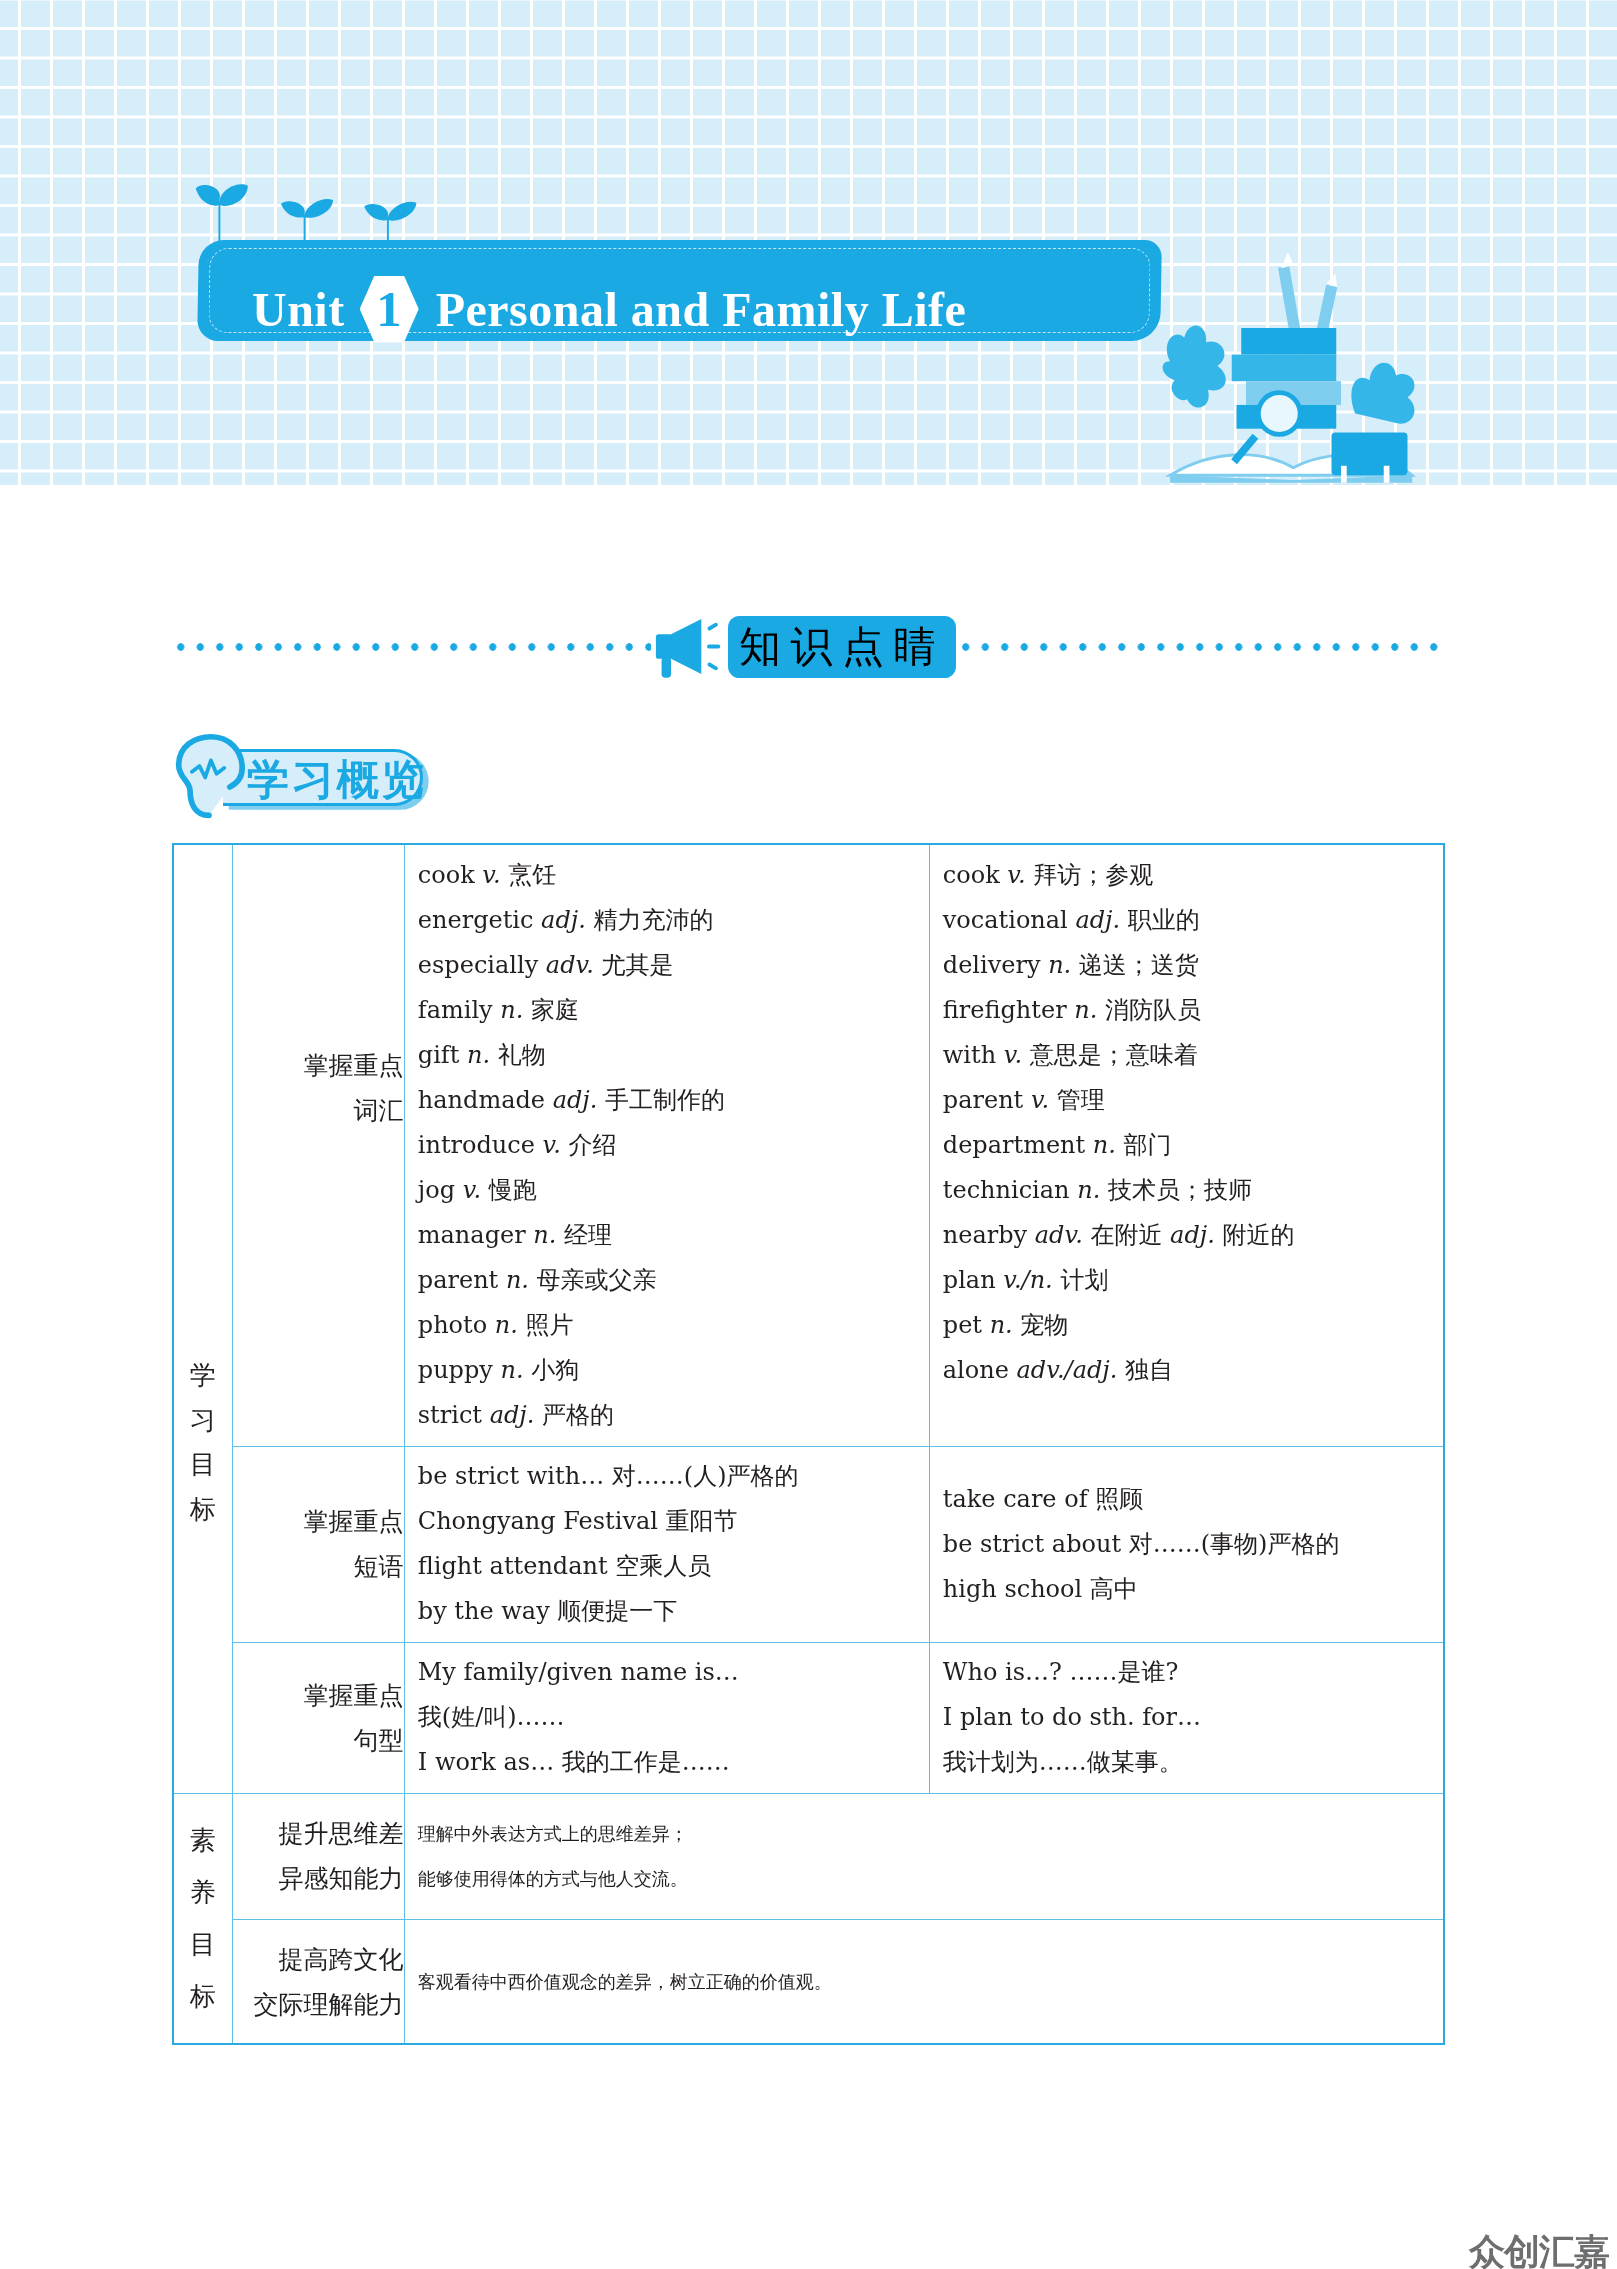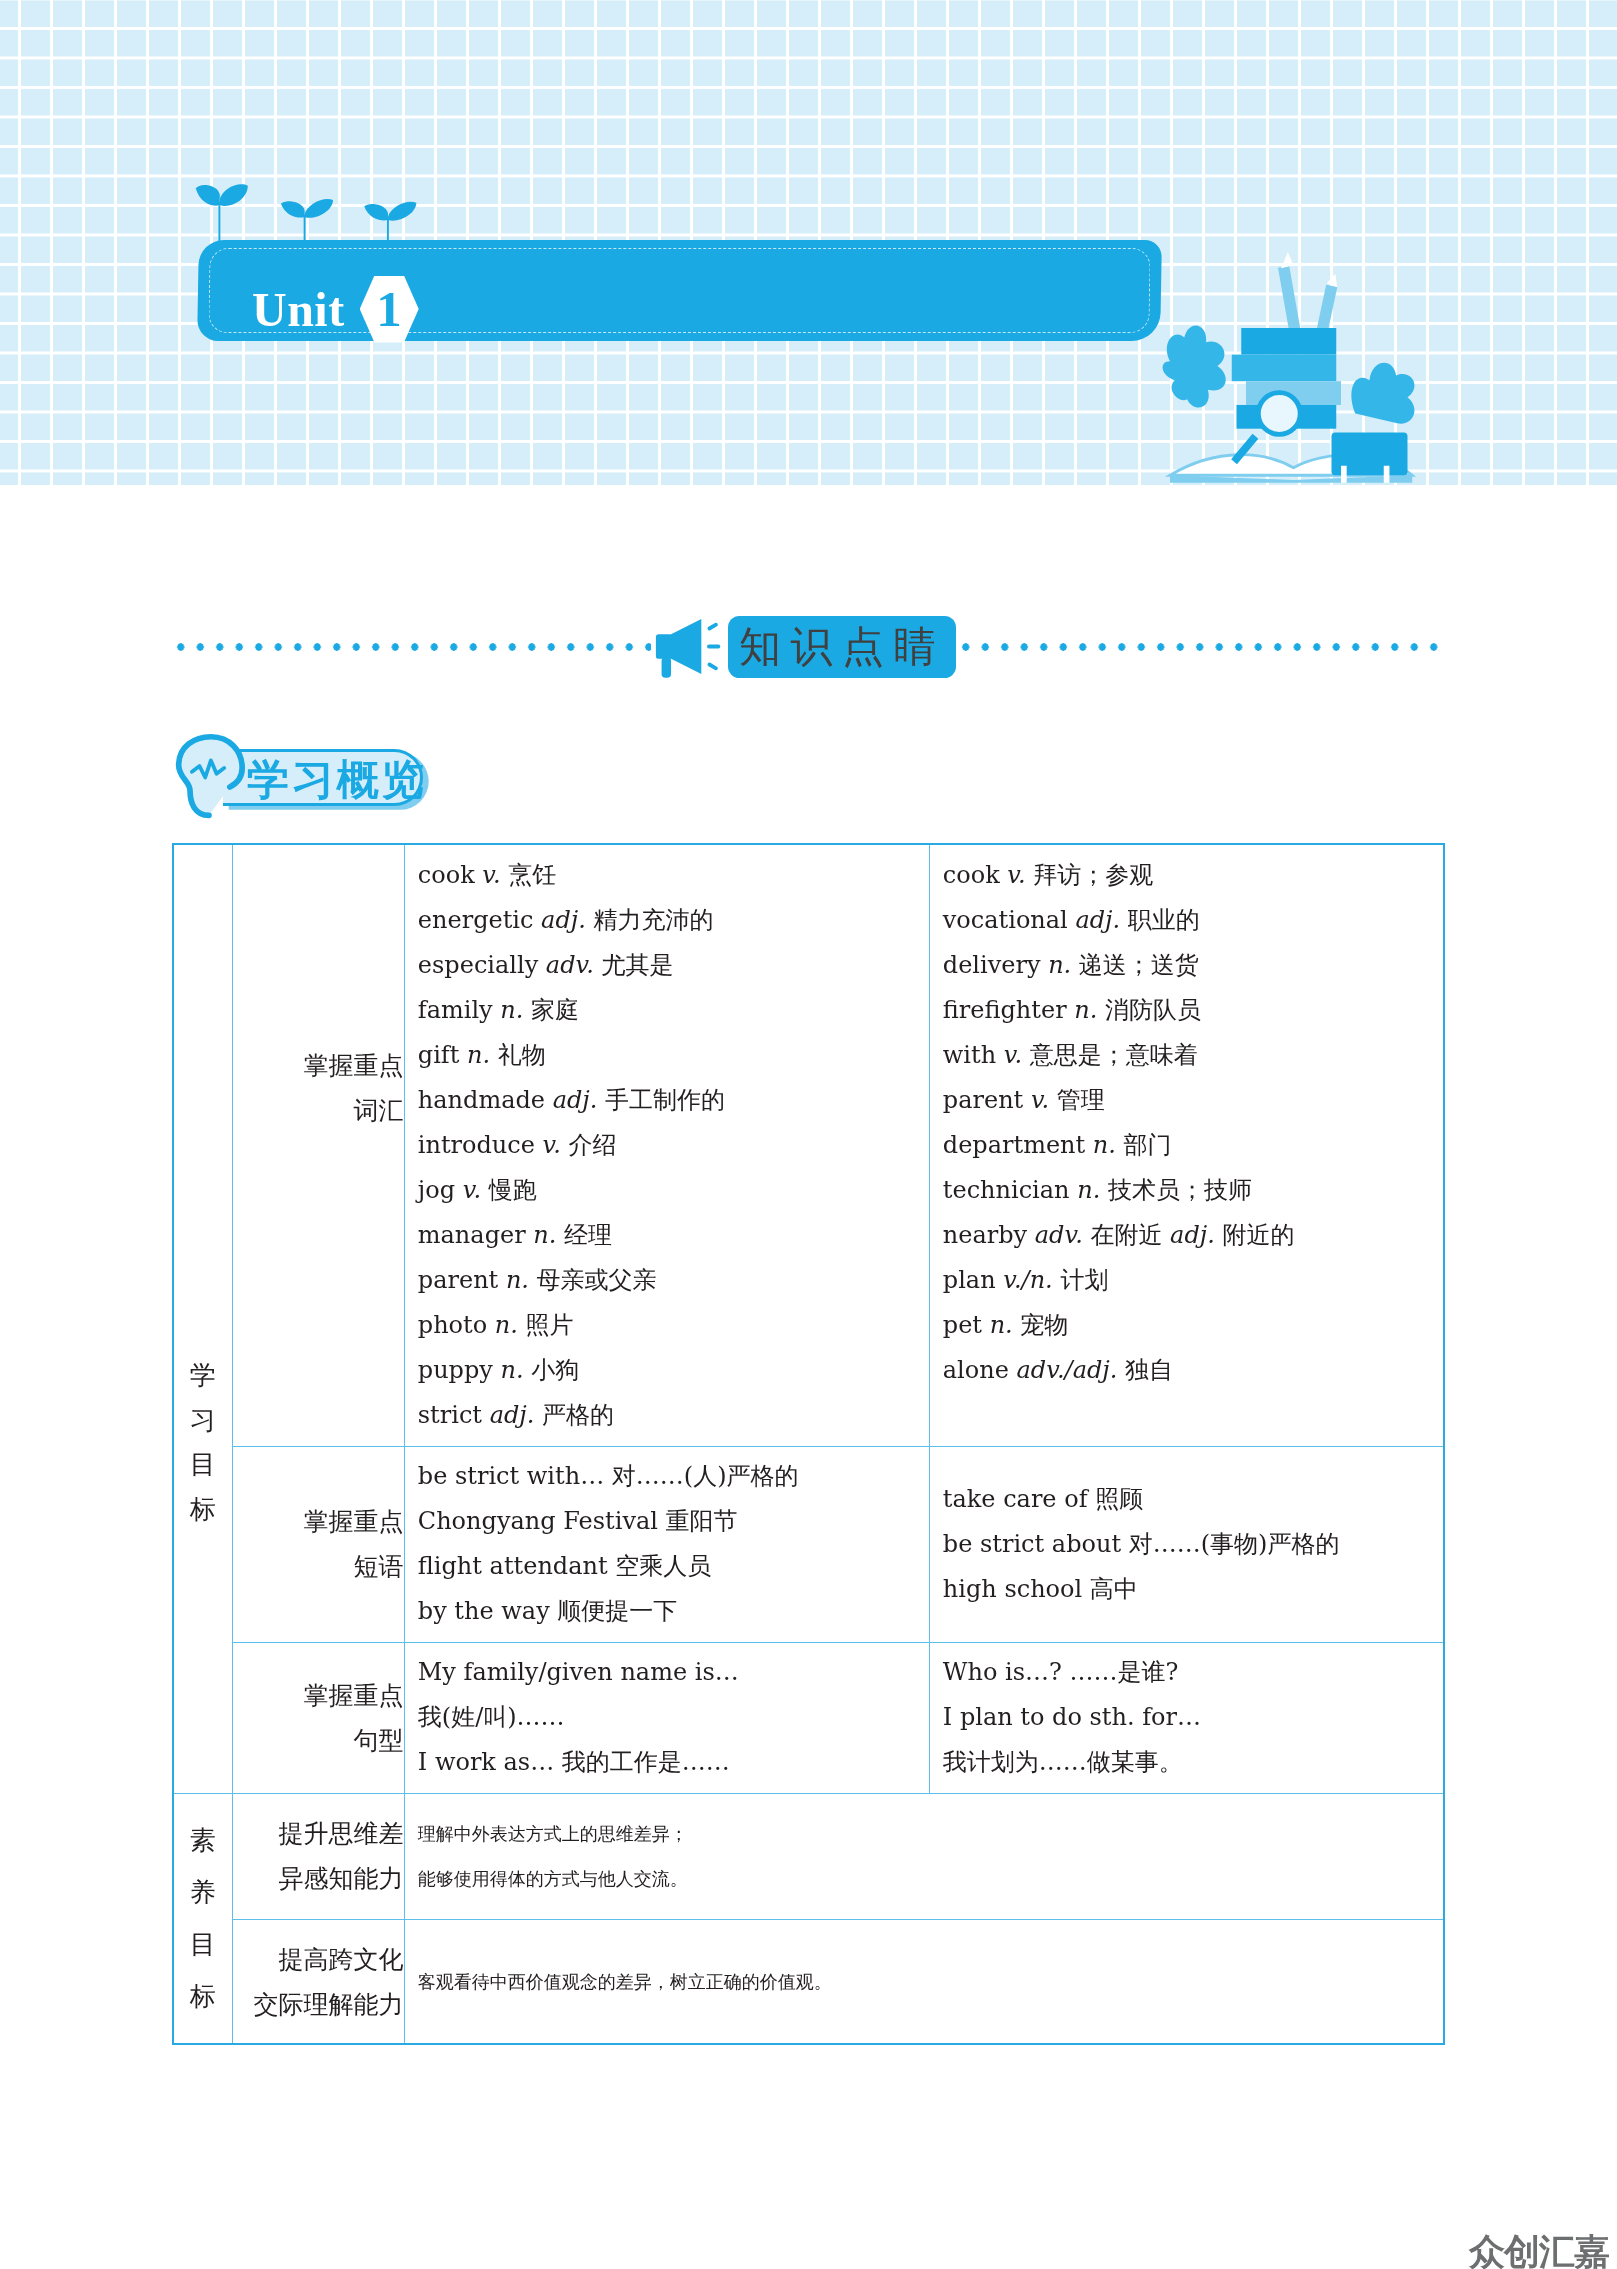--- a/index.html
+++ b/index.html
@@ -42,21 +42,21 @@
   .dotted-line {
     position: absolute; top: 643px; height: 7.6px;
     background-image: radial-gradient(circle, #1aa9e2 3.3px, transparent 3.8px);
     background-size: 19.5px 7.6px; background-repeat: repeat-x;
   }
   .dotted-left { left: 171px; width: 480px; }
   .dotted-right { left: 956px; width: 485px; }
   .megaphone { position: absolute; left: 654px; top: 613px; width: 71px; height: 67px; }
   .section-badge {
     position: absolute; left: 728px; top: 616px; width: 228px; height: 62px;
-    background: #1aa9e2; border-radius: 11.4px; color: #404040;
+    background: #1aa9e2; border-radius: 11.4px; color: #000000;
     display: flex; align-items: center; justify-content: center;
     font-family: "DejaVu Sans", sans-serif; font-size: 42px; letter-spacing: 9.5px; font-weight: normal;
   }
 
   
   .overview-label { position: absolute; left: 171px; top: 732px; width: 271px; height: 90px; }
   .overview-pill {
     position: absolute; left: 52px; top: 17px; width: 200px; height: 57px;
     background: #d6eefa; border: 3.8px solid #1aa9e2; border-radius: 0 28.5px 28.5px 0; border-left: none;
     box-shadow: 5.7px 3.8px 0 #7fcdef;
@@ -111,20 +111,21 @@
     <path d="M203 38 C206 25 183 21 178 27 C183 41 198 43 203 41 Z"></path>
       <path d="M203 41 C213 45 233 35 233 23 C223 19 206 27 203 38 Z"></path>
     <rect x="202" y="39" width="2" height="36"></rect>
   </g>
 </svg>
 
 <div class="title-banner"></div>
 <div class="title-text">
   <span>Unit</span>
   <span class="unit-badge">1</span>
+  <span>Personal and Family Life</span>
 </div>
 
 <svg class="illustration" viewBox="0 0 300 250">
 
   <path d="M20 120 C10 100 25 85 35 95 C40 75 60 80 58 100 C75 95 85 115 70 125 C85 135 80 155 60 150 C65 170 45 175 38 160 C30 165 15 150 25 140 C10 135 8 120 20 120 Z" fill="#35b6e8"></path>
   <path d="M215 175 C205 150 215 130 230 140 C232 118 255 115 258 135 C275 128 285 148 270 158 C285 170 275 190 258 185 Z" fill="#35b6e8"></path>
 
   <rect x="140" y="20" width="12" height="75" fill="#7fcdef" transform="rotate(-10 146 57)"></rect>
   <polygon points="137,22 150,19 144,5" fill="#ffffff"></polygon>
   <rect x="178" y="40" width="12" height="60" fill="#7fcdef" transform="rotate(12 184 70)"></rect>

